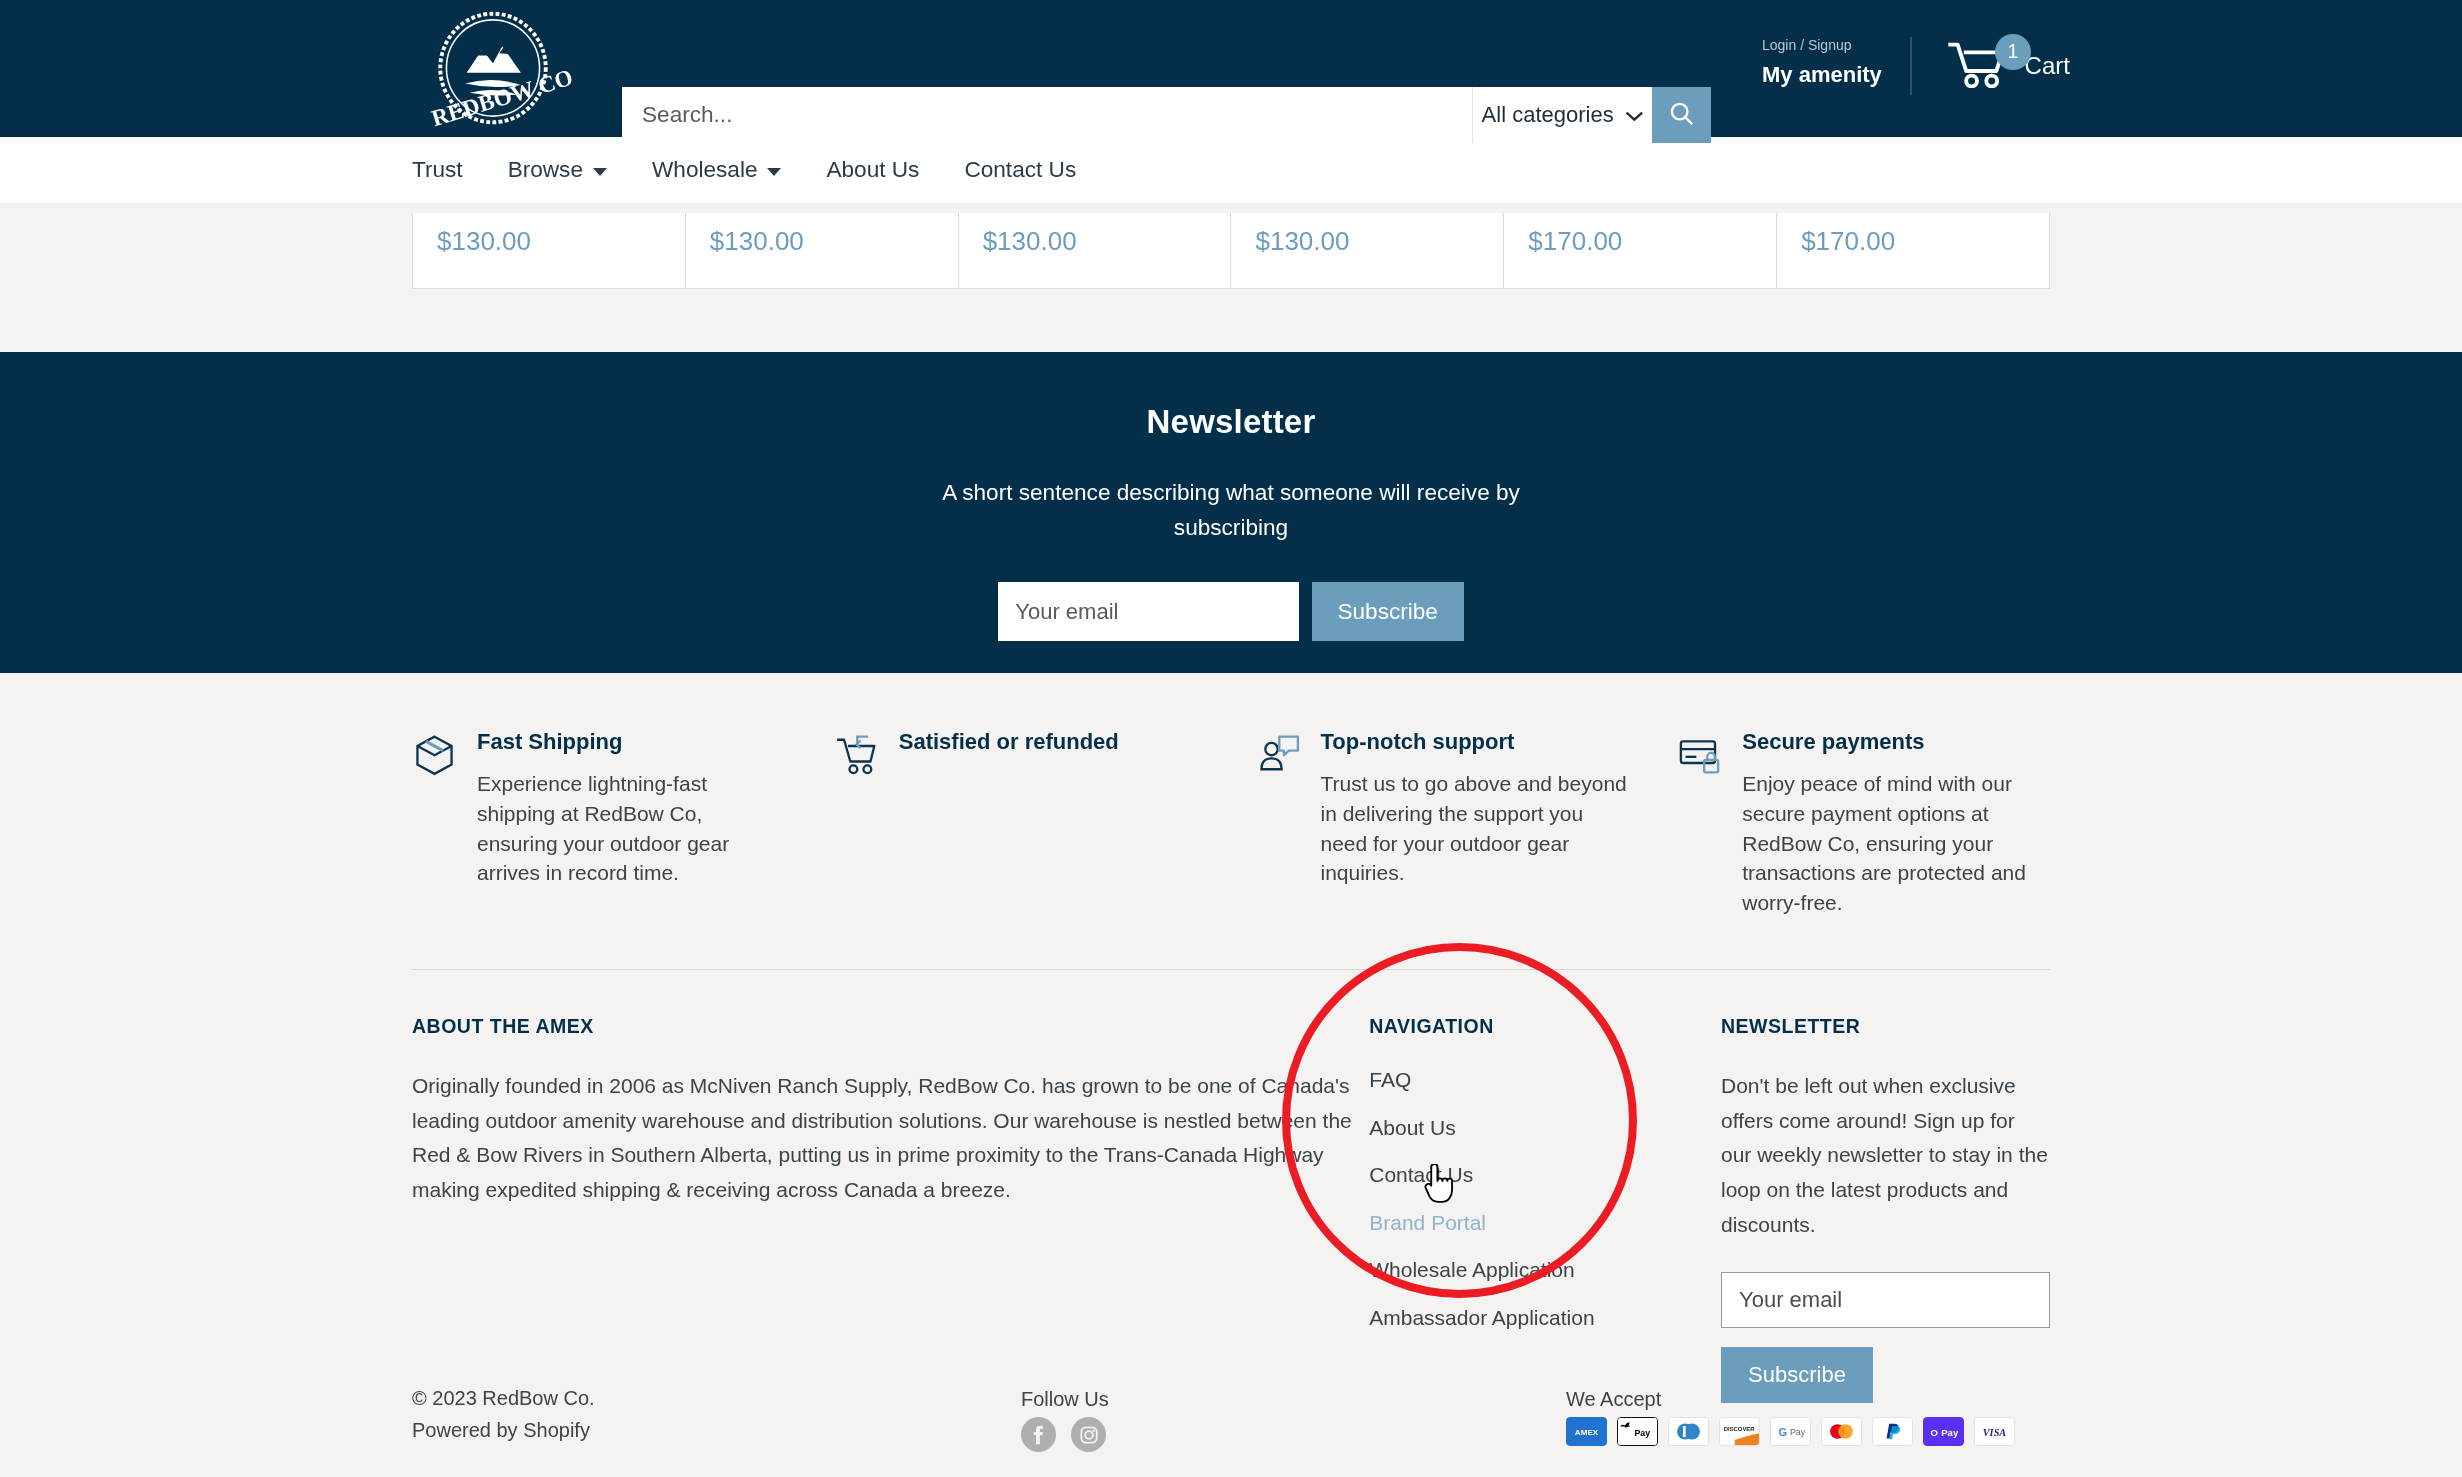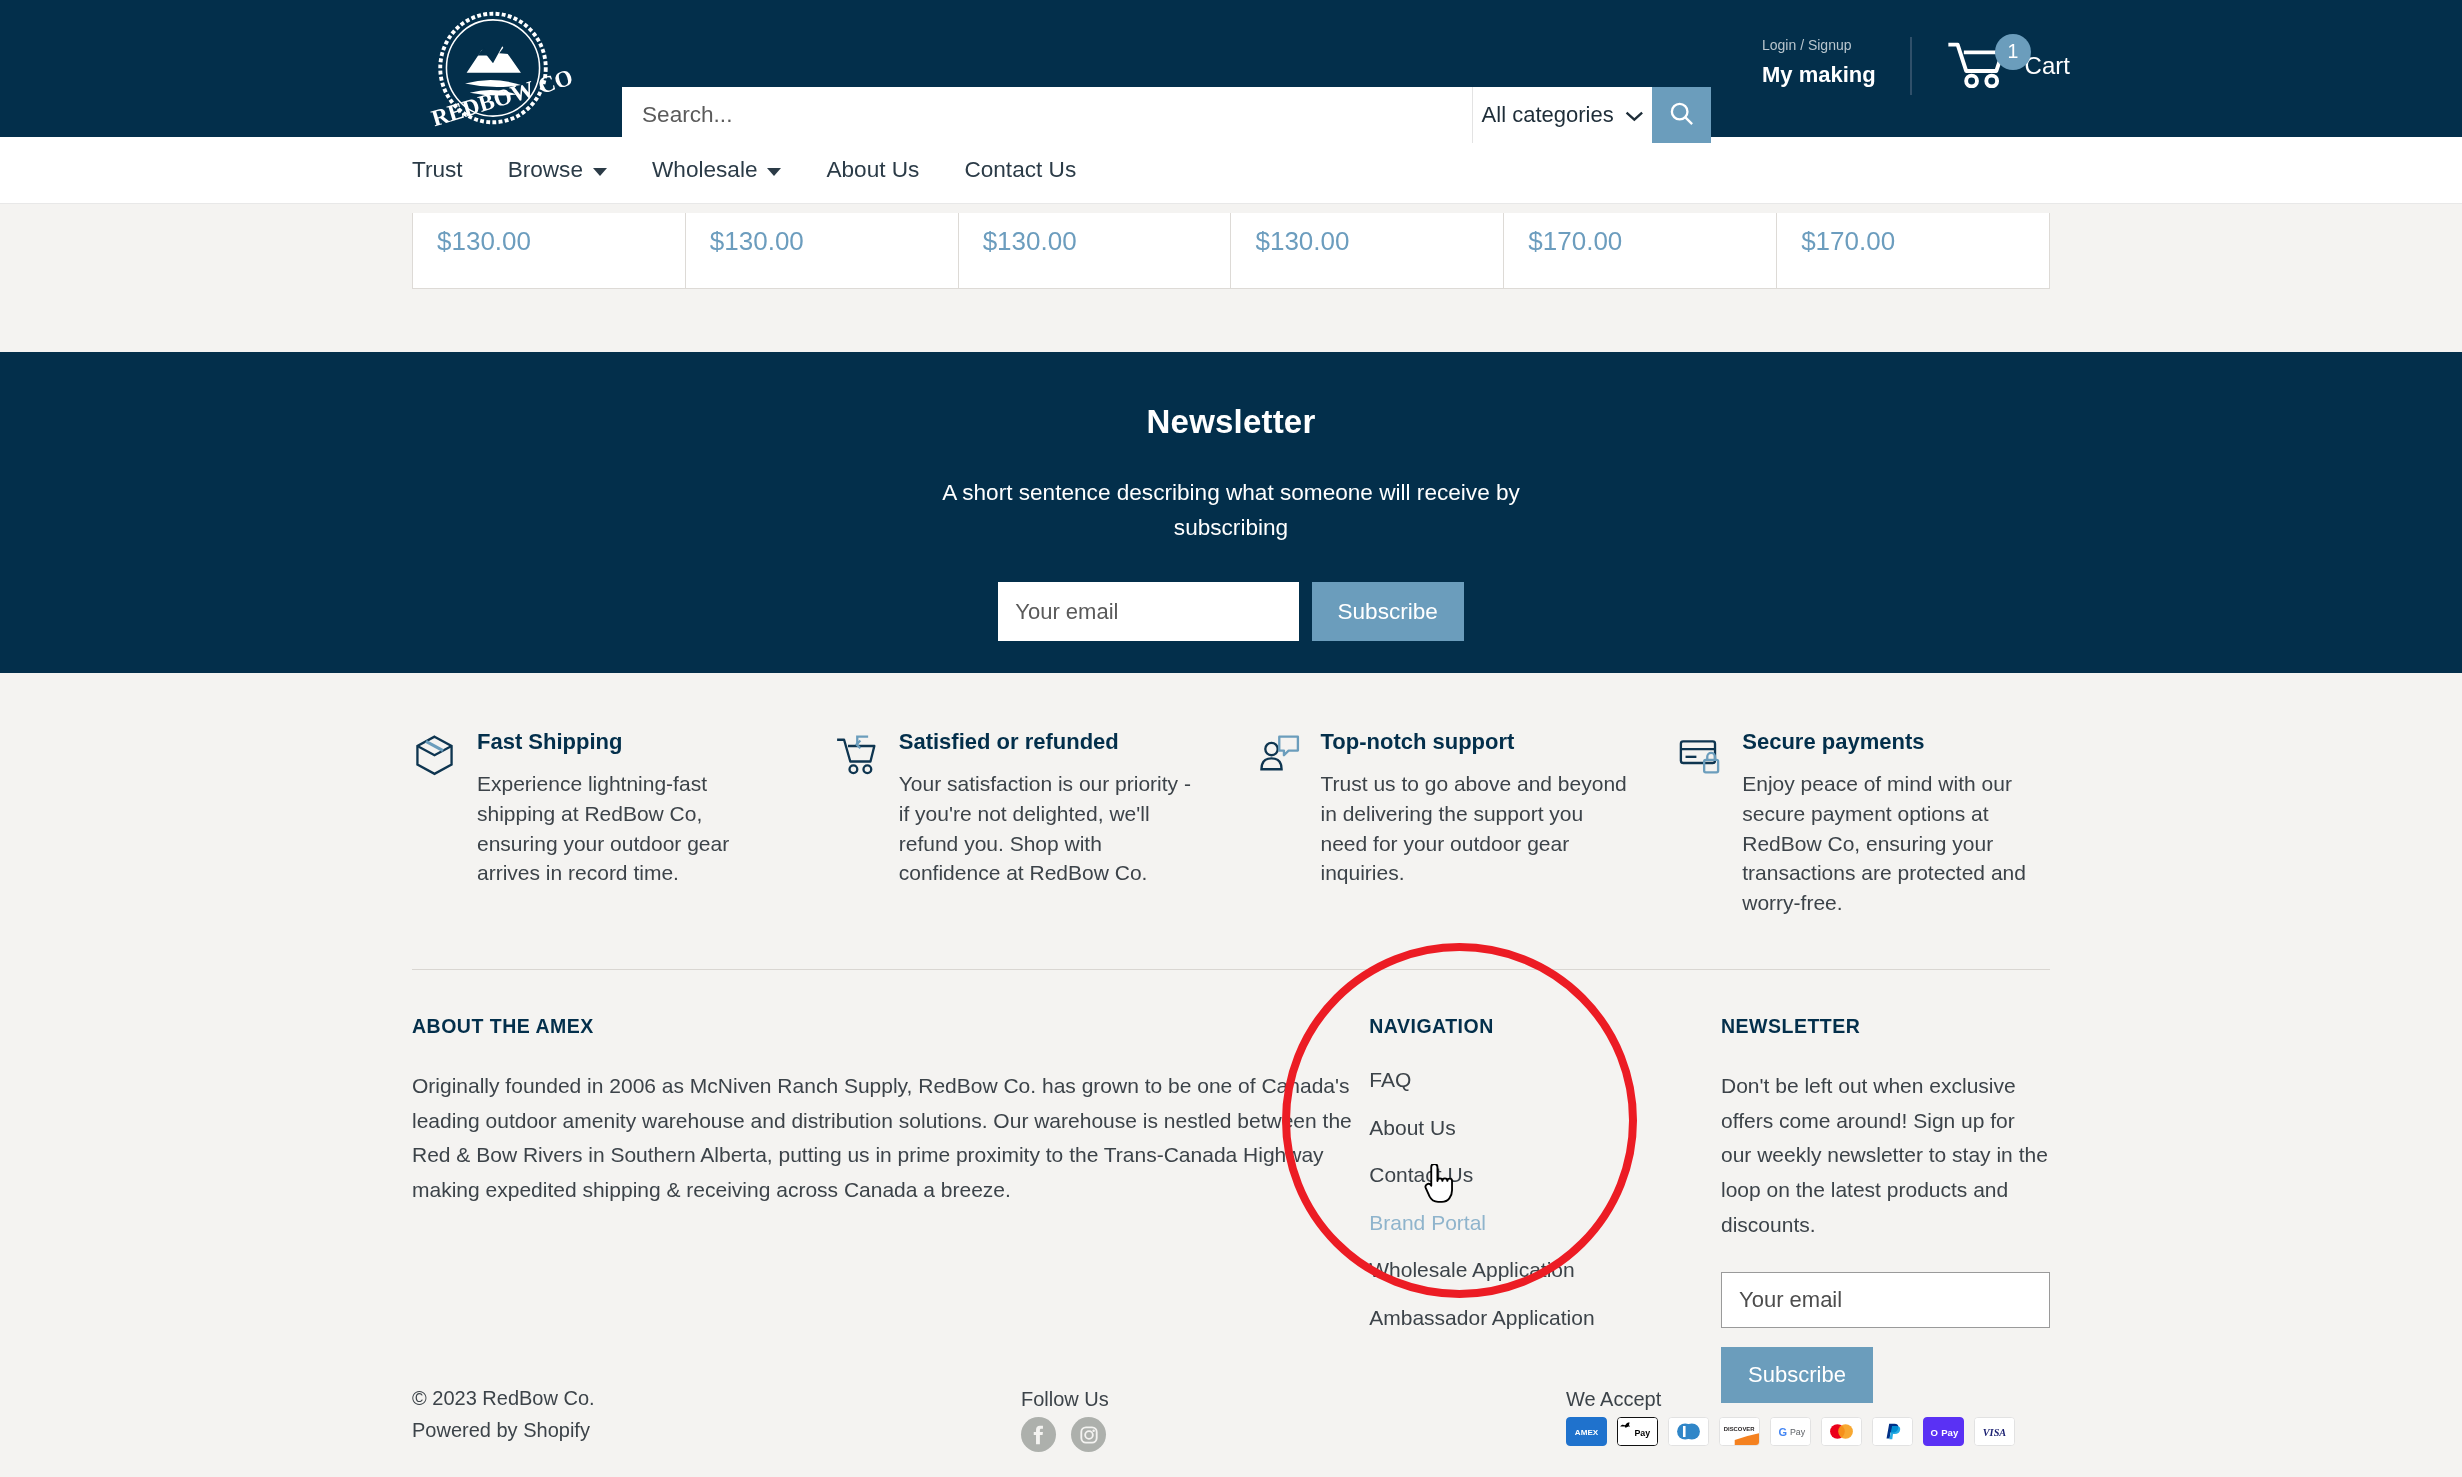--- a/index.html
+++ b/index.html
@@ -166,21 +166,21 @@
           <svg width="28" height="28" viewBox="0 0 36 36">
               <circle cx="15" cy="15" r="10" fill="none" stroke="#fff" stroke-width="3"></circle>
               <line x1="22" y1="22" x2="31" y2="31" stroke="#fff" stroke-width="3"></line>
             </svg>
         </span>
       </button>
     </div>
 
     <div class="account-block">
       <div class="acct-login">Login / Signup</div>
-      <div class="acct-my">My making</div>
+      <div class="acct-my">My amenity</div>
     </div>
     <div class="hdr-divider"></div>
 
     <div class="cart-block">
       <div style="position:relative;">
         <span>
           <svg width="64" height="48" viewBox="0 0 82 62">
             <path d="M4 6 H16 L27 40 H66 L74 16 H24" fill="none" stroke="#fff" stroke-width="5" stroke-linejoin="round"></path>
             <circle cx="34" cy="53" r="7" fill="none" stroke="#fff" stroke-width="5"></circle>
             <circle cx="60" cy="53" r="7" fill="none" stroke="#fff" stroke-width="5"></circle>
@@ -265,21 +265,20 @@
         <svg width="45" height="45" viewBox="0 0 58 58">
           <path d="M4 10 H13 L21 38 H47 L52 18 H18" fill="none" stroke="#0E3550" stroke-width="3" stroke-linejoin="round"></path>
           <circle cx="25" cy="48" r="5" fill="none" stroke="#0E3550" stroke-width="3"></circle>
           <circle cx="43" cy="48" r="5" fill="none" stroke="#0E3550" stroke-width="3"></circle>
           <path d="M44 6 L30 6 L30 16" fill="none" stroke="#6B9DBC" stroke-width="3"></path>
           <path d="M34 11 L29 16 L34 21" fill="none" stroke="#6B9DBC" stroke-width="3"></path>
         </svg>
       </div>
       <div>
         <div class="feat-title">Satisfied or refunded</div>
-        <div class="feat-body">Your satisfaction is our priority - if you're not delighted, we'll refund you. Shop with confidence at RedBow Co.</div>
       </div>
     </div>
 
     <div class="feat">
       <div class="feat-icon">
         <svg width="45" height="45" viewBox="0 0 58 58">
           <circle cx="20" cy="22" r="8" fill="none" stroke="#0E3550" stroke-width="3"></circle>
           <path d="M7 48 Q7 34 20 34 Q33 34 33 48 Z" fill="none" stroke="#0E3550" stroke-width="3"></path>
           <path d="M30 6 H54 V24 H42 L36 30 V24 H30 Z" fill="none" stroke="#6B9DBC" stroke-width="3" stroke-linejoin="round"></path>
         </svg>

